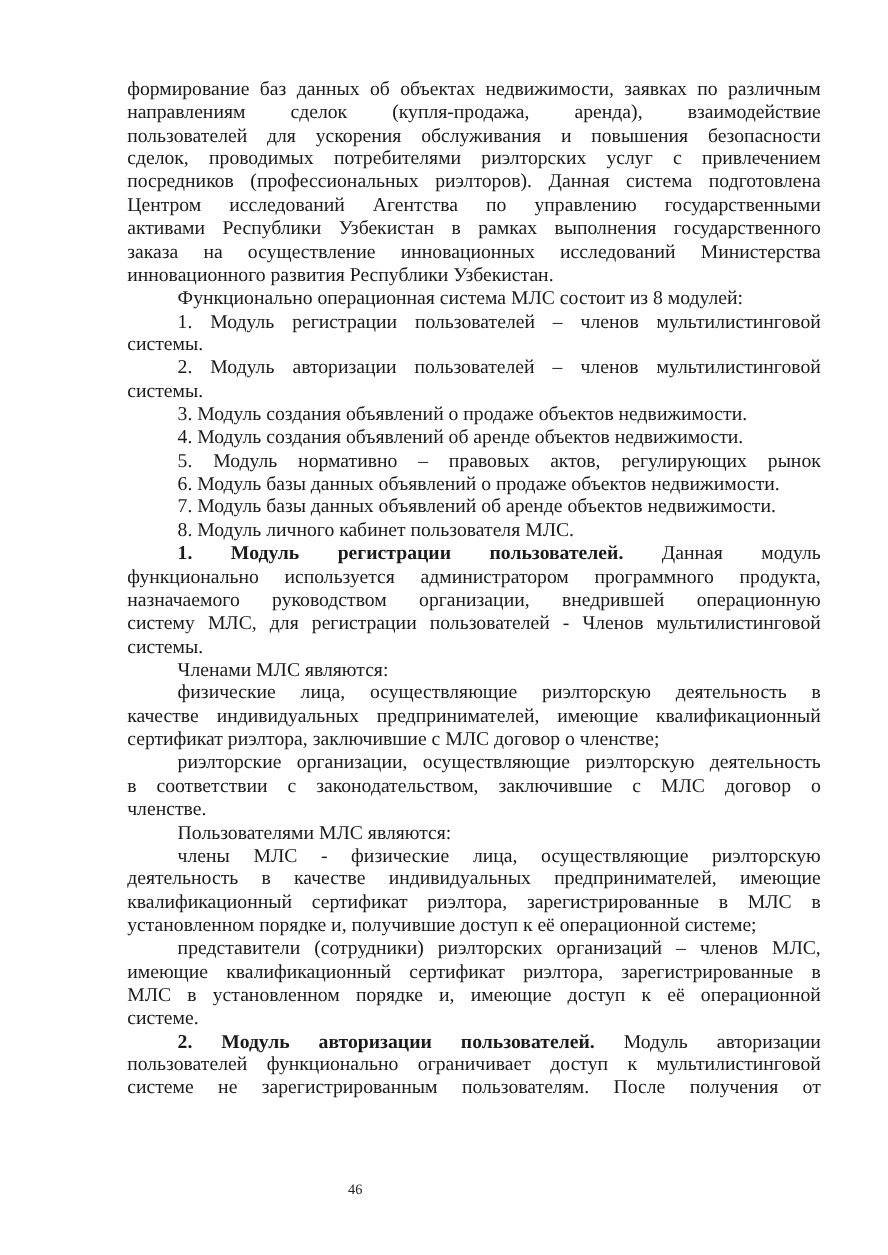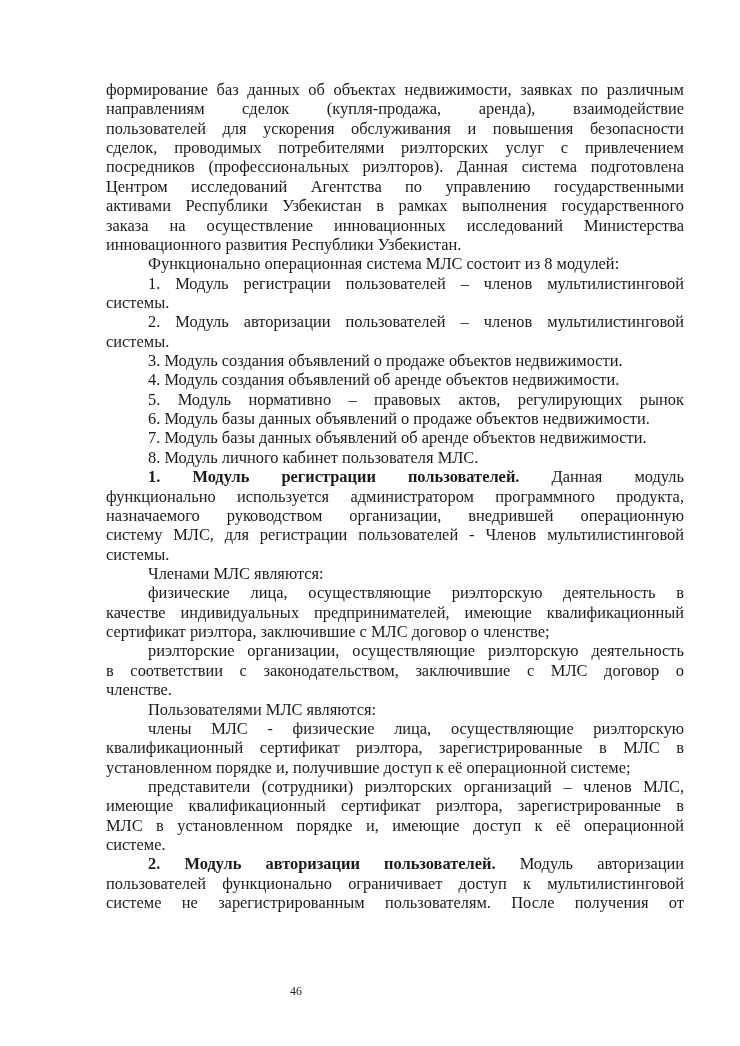--- a/index.html
+++ b/index.html
@@ -1,18 +1,18 @@
 <!DOCTYPE html>
 <html><head>
 <meta charset="utf-8">
 <style>
   html, body { margin: 0; padding: 0; background: #ffffff; }
   body { width: 740px; height: 1046px; position: relative; overflow: hidden; }
   .page {
-    position: absolute; left: 106px; top: 80px; width: 578px;
+    position: absolute; left: 106px; top: 64px; width: 578px;
     font-family: "Liberation Serif", serif; font-size: 16.4px; color: #1a1a1a;
   }
   .ln {
     height: 19.37px; line-height: 19.37px; white-space: nowrap;
     text-align: justify; text-align-last: justify; overflow: visible;
   }
   .ln.end { text-align-last: left; }
   .ln.ind { padding-left: 42px; }
   b { font-weight: bold; }
   .page-number {
@@ -51,20 +51,21 @@
     <div class="ln end" style="white-space: normal; overflow: visible;"><span>системы.</span></div>
     <div class="ln ind end" style="white-space: normal; overflow: visible;"><span>Членами МЛС являются:</span></div>
     <div class="ln ind" style="white-space: normal; overflow: visible;"><span>физические лица, осуществляющие риэлторскую деятельность в</span></div>
     <div class="ln" style="white-space: normal; overflow: visible;"><span>качестве индивидуальных предпринимателей, имеющие квалификационный</span></div>
     <div class="ln end" style="white-space: normal; overflow: visible;"><span>сертификат риэлтора, заключившие с МЛС договор о членстве;</span></div>
     <div class="ln ind" style="white-space: normal; overflow: visible;"><span>риэлторские организации, осуществляющие риэлторскую деятельность</span></div>
     <div class="ln" style="white-space: normal; overflow: visible;"><span>в соответствии с законодательством, заключившие с МЛС договор о</span></div>
     <div class="ln end" style="white-space: normal; overflow: visible;"><span>членстве.</span></div>
     <div class="ln ind end" style="white-space: normal; overflow: visible;"><span>Пользователями МЛС являются:</span></div>
     <div class="ln ind" style="white-space: normal; overflow: visible;"><span>члены МЛС - физические лица, осуществляющие риэлторскую</span></div>
+    <div class="ln" style="white-space: normal; overflow: visible;"><span>деятельность в качестве индивидуальных предпринимателей, имеющие</span></div>
     <div class="ln" style="white-space: normal; overflow: visible;"><span>квалификационный сертификат риэлтора, зарегистрированные в МЛС в</span></div>
     <div class="ln end" style="white-space: normal; overflow: visible;"><span>установленном порядке и, получившие доступ к её операционной системе;</span></div>
     <div class="ln ind" style="white-space: normal; overflow: visible;"><span>представители (сотрудники) риэлторских организаций – членов МЛС,</span></div>
     <div class="ln" style="white-space: normal; overflow: visible;"><span>имеющие квалификационный сертификат риэлтора, зарегистрированные в</span></div>
     <div class="ln" style="white-space: normal; overflow: visible;"><span>МЛС в установленном порядке и, имеющие доступ к её операционной</span></div>
     <div class="ln end" style="white-space: normal; overflow: visible;"><span>системе.</span></div>
     <div class="ln ind" style="white-space: normal; overflow: visible;"><b>2. Модуль авторизации пользователей.</b><span> Модуль авторизации</span></div>
     <div class="ln" style="white-space: normal; overflow: visible;"><span>пользователей функционально ограничивает доступ к мультилистинговой</span></div>
     <div class="ln" style="white-space: normal; overflow: visible;"><span>системе не зарегистрированным пользователям. После получения от</span></div>
   </div>

